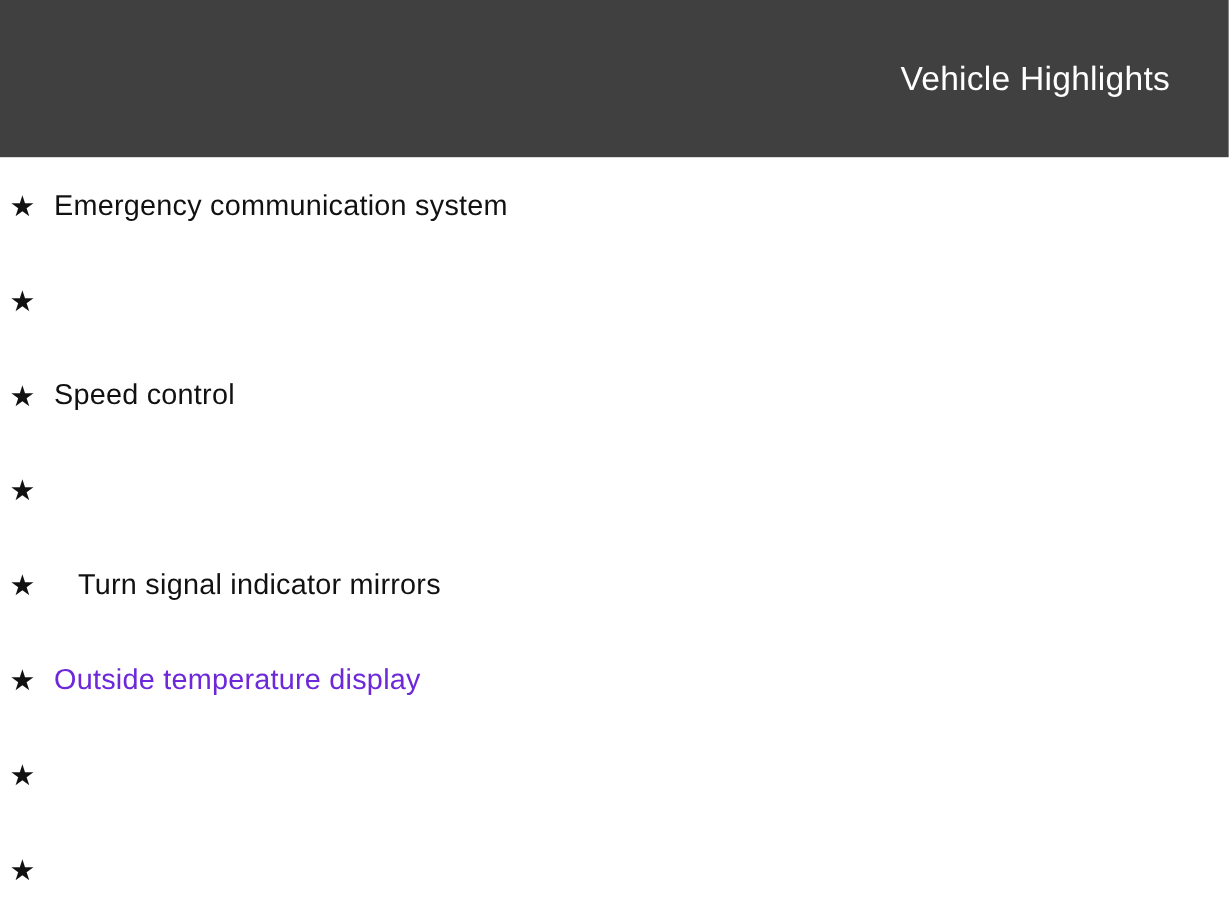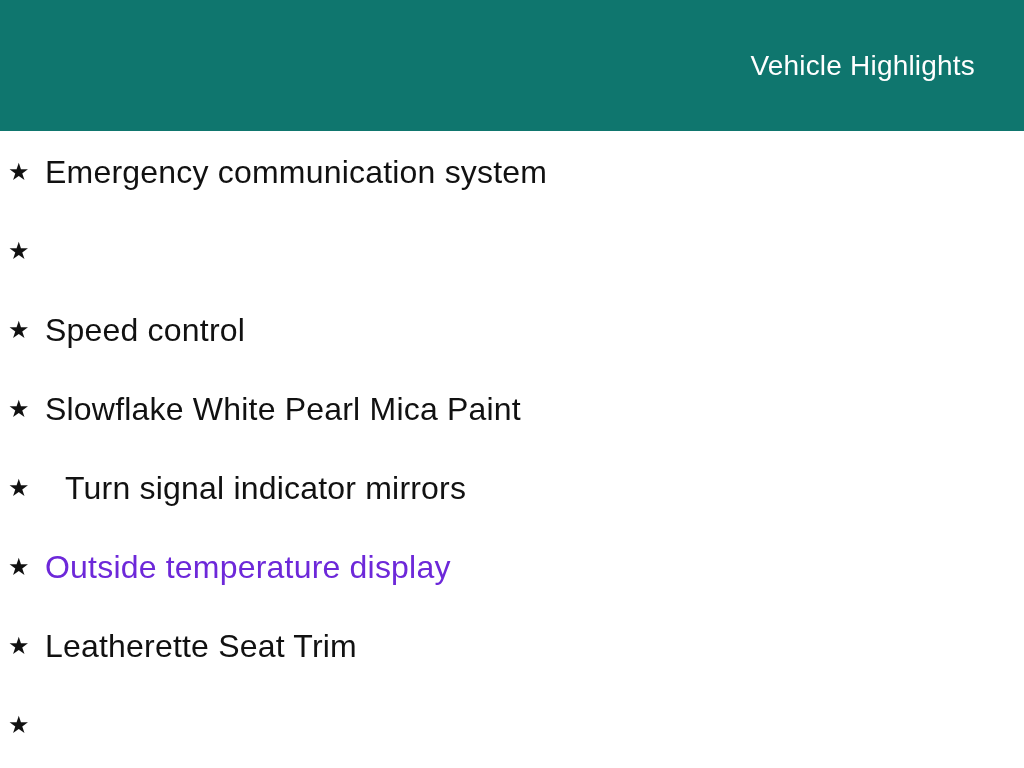--- a/index.html
+++ b/index.html
@@ -42,64 +42,62 @@
     width: 37px;
     font-size: 24px;
     line-height: 1;
     color: #111111;
     font-family: "DejaVu Sans", sans-serif;
     flex: 0 0 auto;
     position: relative;
     top: -1px;
   }
   .label {
-    font-size: 32px;
+    font-size: 24px;
     color: #111111;
     line-height: 1.2;
     letter-spacing: 0.2px;
   }
 </style>
 </head>
 <body>
 
-<div class="header" style="background: #0f766e;">
+<div class="header" style="background: #404040;">
   <div class="header-title" style="color: rgb(255, 255, 255);">Vehicle Highlights</div>
 </div>
 
 <div class="list" id="highlights-list">
   <div class="row">
     <span class="star" style="color: rgb(17, 17, 17);">★</span>
     <span class="label" style="color: rgb(17, 17, 17);">Emergency communication system</span>
   </div>
 
   <div class="row">
     <span class="star" style="color: rgb(17, 17, 17);">★</span>
   </div>
 
   <div class="row">
     <span class="star" style="color: rgb(17, 17, 17);">★</span>
     <span class="label" style="color: rgb(17, 17, 17); text-align: right;">Speed control</span>
   </div>
 
   <div class="row">
     <span class="star" style="color: rgb(17, 17, 17);">★</span>
-    <span class="label" style="color: rgb(17, 17, 17);">Slowflake White Pearl Mica Paint</span>
   </div>
 
   <div class="row">
     <span class="star" style="color: rgb(17, 17, 17);">★</span>
     <span class="label" style="color: rgb(17, 17, 17); margin-left: 20px;">Turn signal indicator mirrors</span>
   </div>
 
   <div class="row">
     <span class="star" style="color: rgb(17, 17, 17);">★</span>
     <span class="label" style="color: #6d28d9;">Outside temperature display</span>
   </div>
 
   <div class="row">
     <span class="star" style="color: rgb(17, 17, 17);">★</span>
-    <span class="label" style="color: rgb(17, 17, 17);">Leatherette Seat Trim</span>
   </div>
 
   <div class="row">
     <span class="star" style="color: rgb(17, 17, 17);">★</span>
   </div>
 </div>
 
 </body></html>

